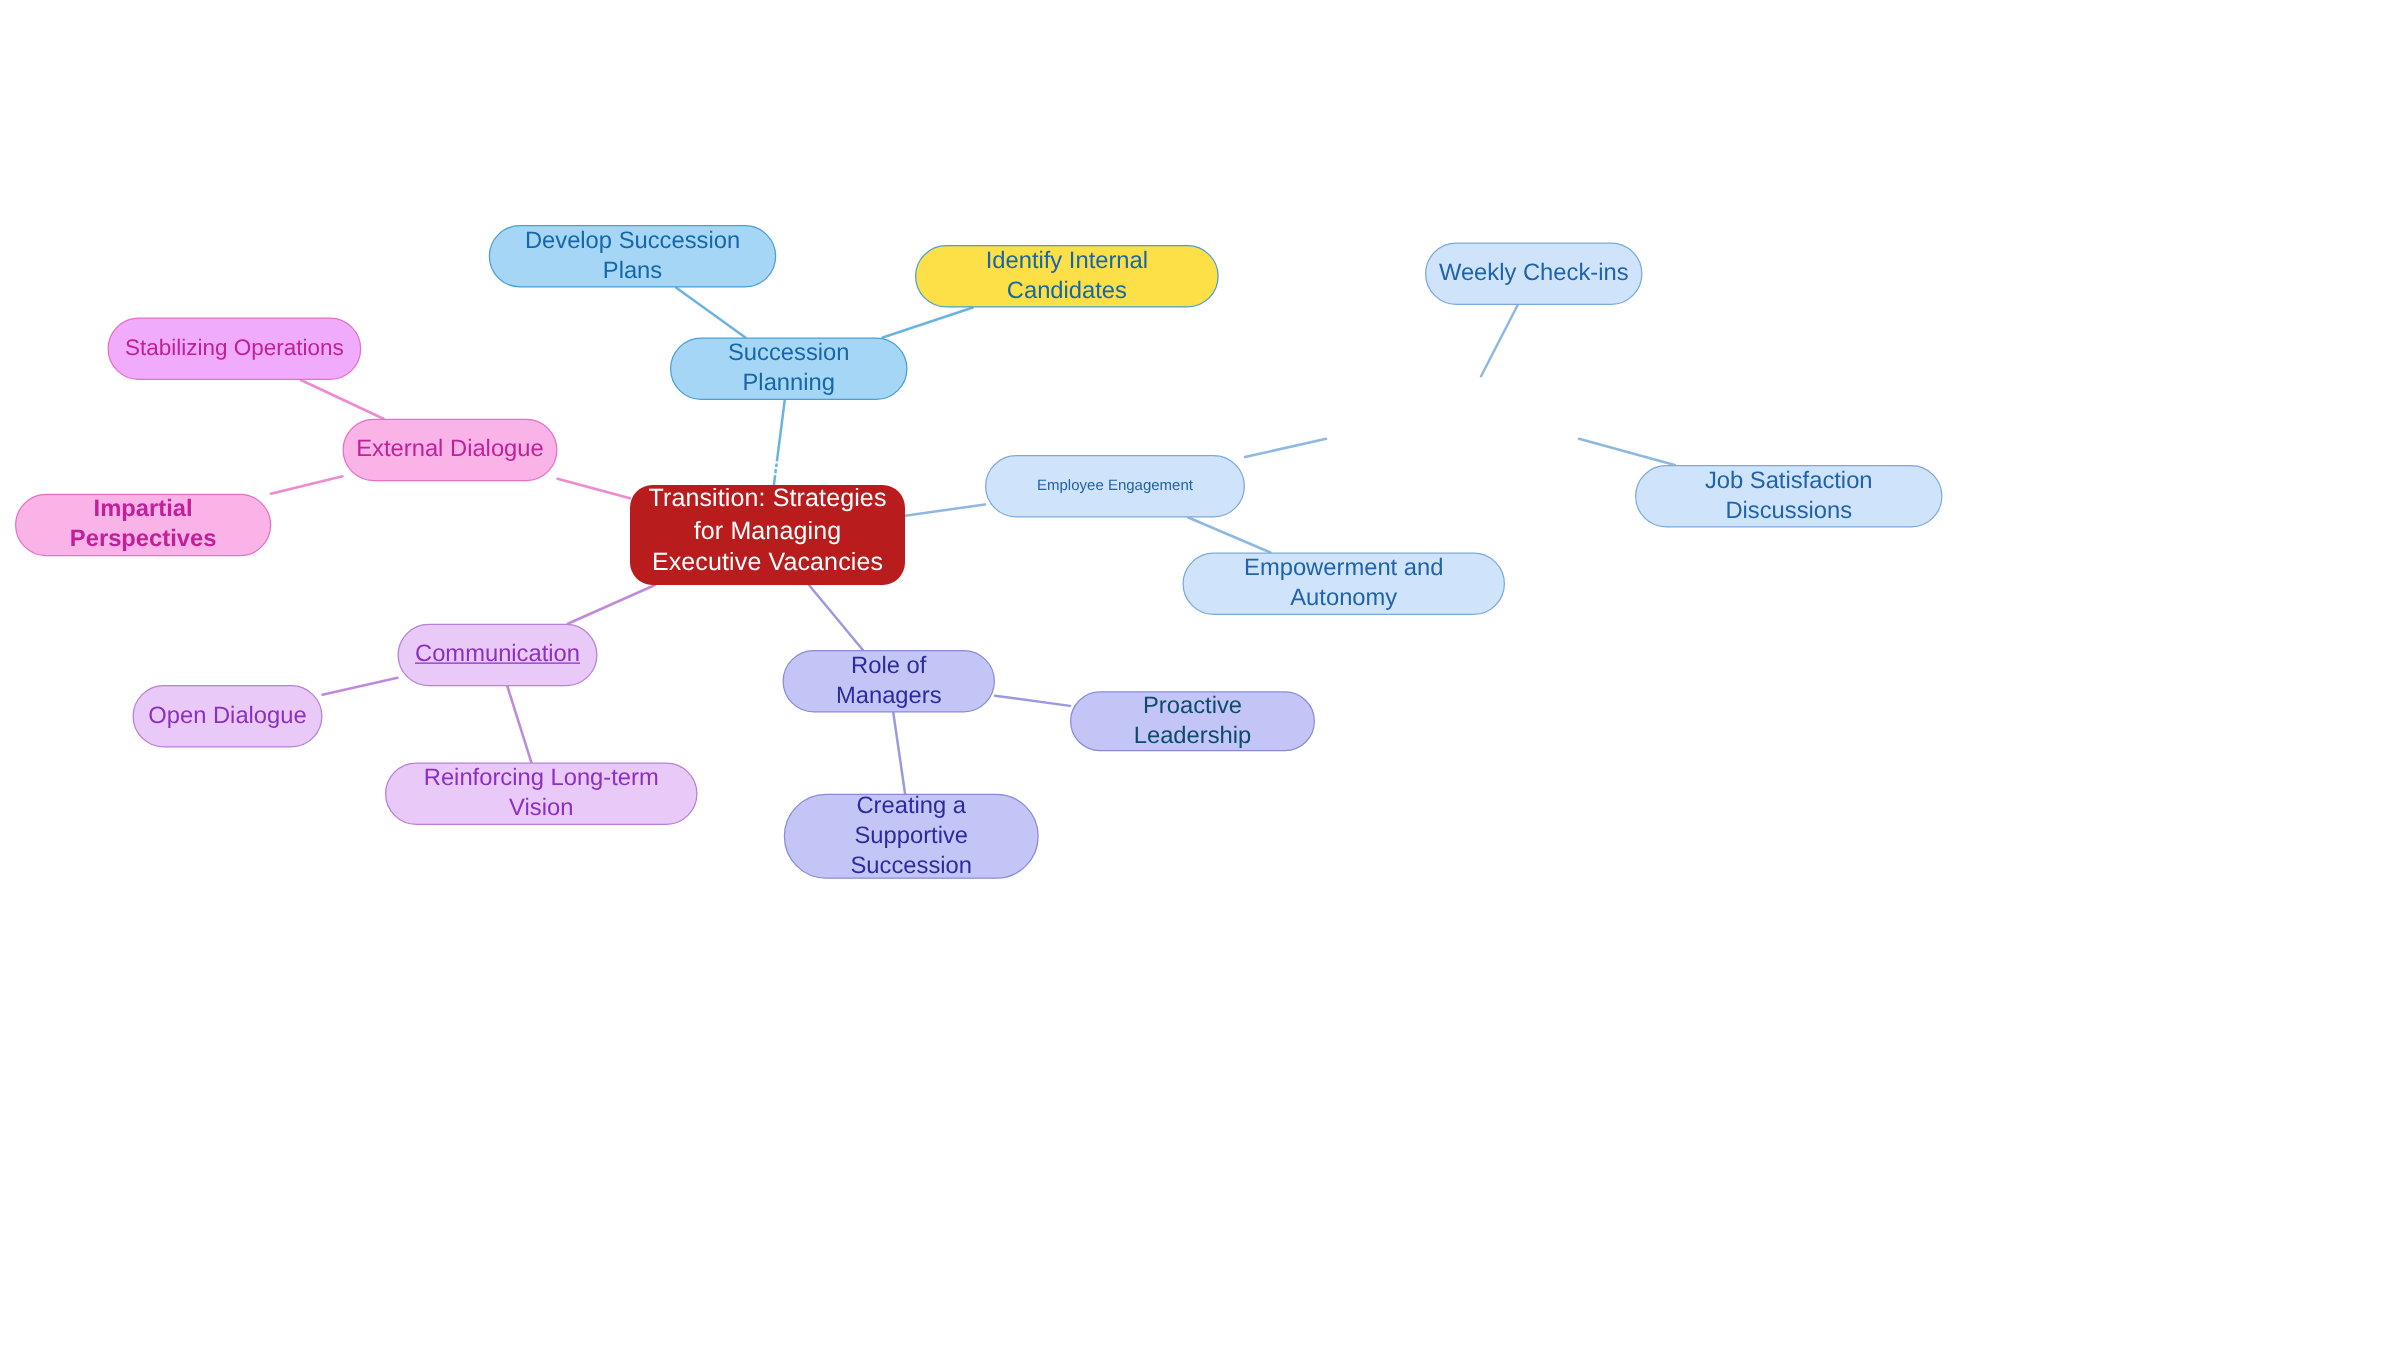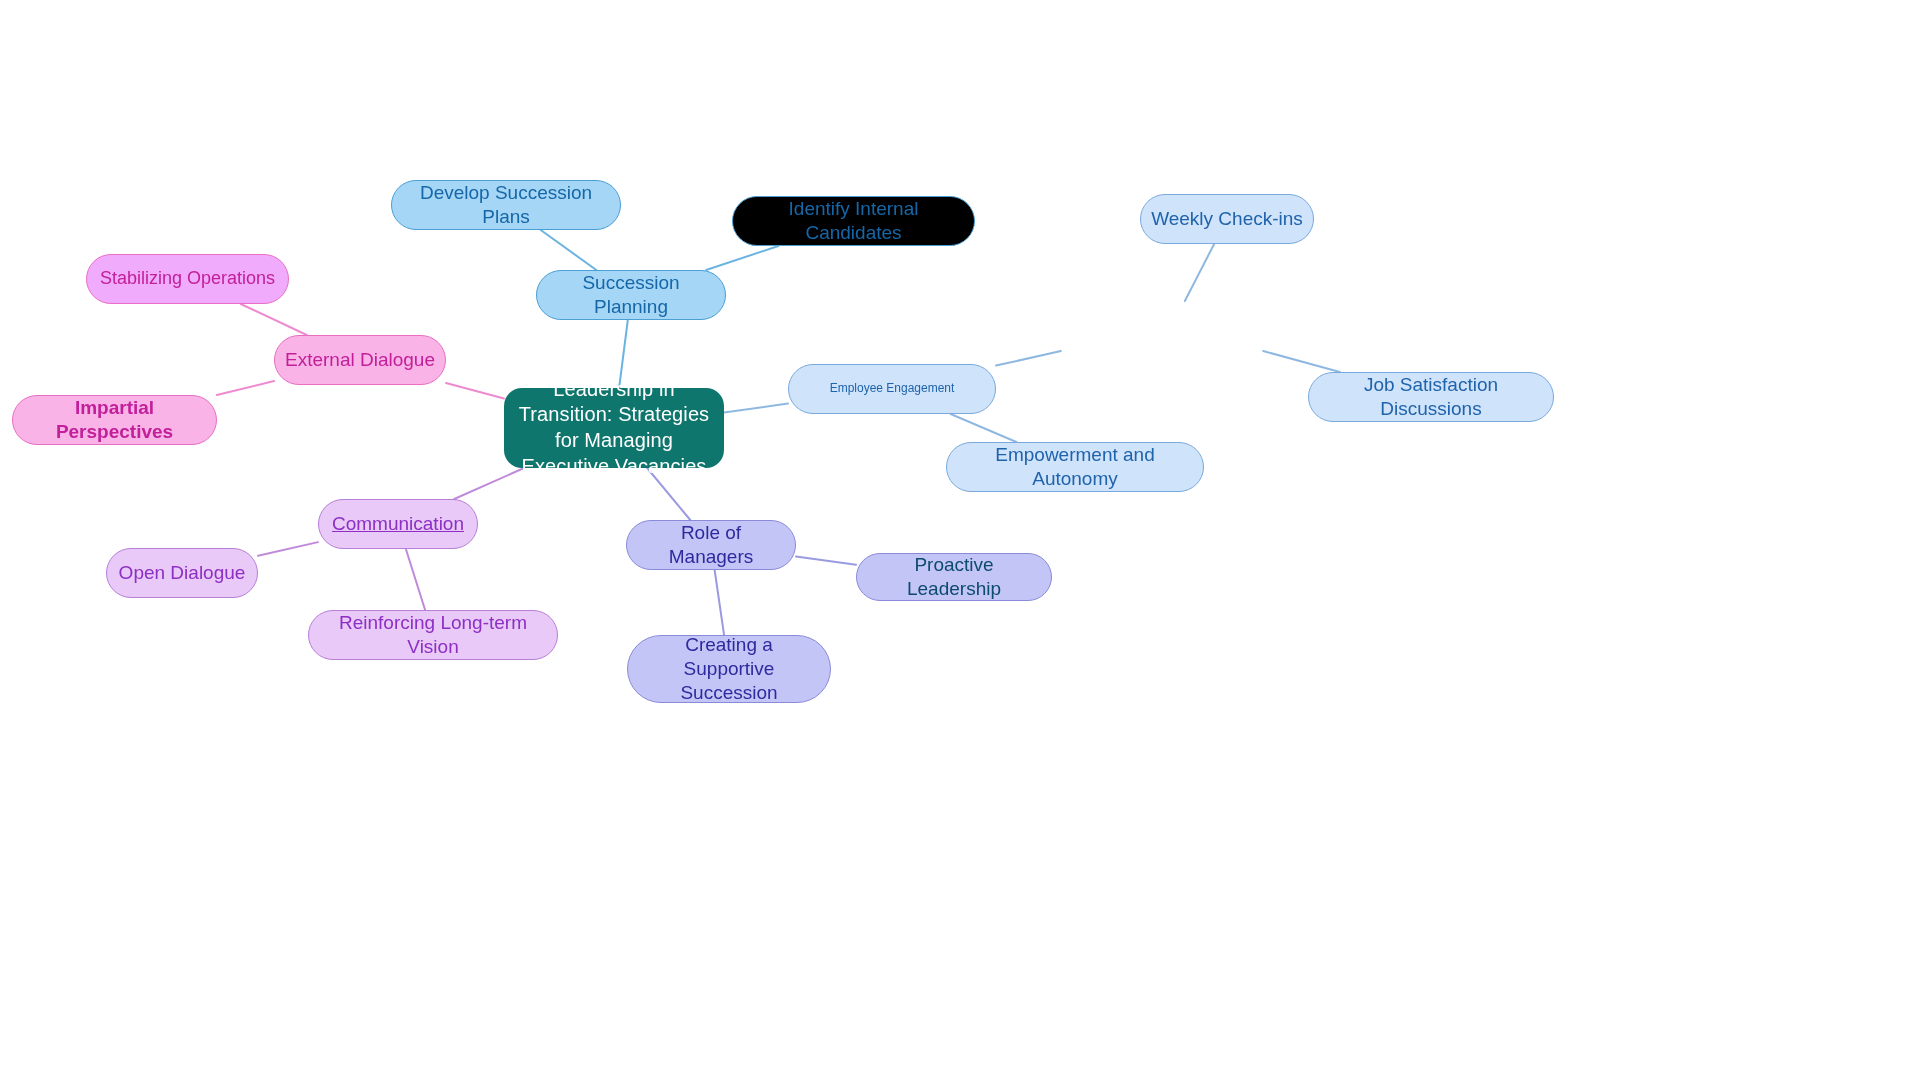--- a/index.html
+++ b/index.html
@@ -69,24 +69,24 @@
       <line x1="647.1623931623932" y1="468" x2="690.2735042735043" y2="520" stroke="#9a9ae0" stroke-width="2" stroke-linecap="round"></line>
       <line x1="796" y1="556.5432098765432" x2="856" y2="564.6913580246913" stroke="#9a9ae0" stroke-width="2" stroke-linecap="round"></line>
       <line x1="714.6290322580645" y1="570" x2="724.0645161290323" y2="635" stroke="#9a9ae0" stroke-width="2" stroke-linecap="round"></line>
       <line x1="524" y1="468" x2="454.25" y2="499" stroke="#c08ada" stroke-width="2" stroke-linecap="round"></line>
       <line x1="318" y1="542.1481481481482" x2="258" y2="555.7592592592592" stroke="#c08ada" stroke-width="2" stroke-linecap="round"></line>
       <line x1="405.8828828828829" y1="549" x2="425.1171171171171" y2="610" stroke="#c08ada" stroke-width="2" stroke-linecap="round"></line>
       <line x1="504" y1="398.5511811023622" x2="446" y2="383.0236220472441" stroke="#ee8ad0" stroke-width="2" stroke-linecap="round"></line>
       <line x1="306.75925925925924" y1="335" x2="240.74074074074073" y2="304" stroke="#ee8ad0" stroke-width="2" stroke-linecap="round"></line>
       <line x1="274" y1="381.0183299389002" x2="216.79166666666669" y2="395" stroke="#ee8ad0" stroke-width="2" stroke-linecap="round"></line>
     </svg>
-<div class="node central" style="left: 504px; top: 388px; width: 220px; height: 80px; font-size: 20px; background: #0f766e; color: rgb(255, 255, 255);"><span class="node-label">Leadership in Transition: Strategies for Managing Executive Vacancies</span></div>
+<div class="node central" style="left: 504px; top: 388px; width: 220px; height: 80px; font-size: 20px; background: #b91c1c; color: rgb(255, 255, 255); align-items: flex-end;"><span class="node-label">Leadership in Transition: Strategies for Managing Executive Vacancies</span></div>
     <div class="node" style="left: 536px; top: 270px; width: 190px; height: 50px; font-size: 19px; background: rgb(166, 214, 246); border-color: rgb(74, 159, 212); color: rgb(21, 103, 168);"><span class="node-label">Succession Planning</span></div>
     <div class="node" style="left: 391px; top: 180px; width: 230px; height: 50px; font-size: 19px; background: rgb(166, 214, 246); border-color: rgb(74, 159, 212); color: rgb(21, 103, 168);"><span class="node-label">Develop Succession Plans</span></div>
-    <div class="node" style="left: 732px; top: 196px; width: 243px; height: 50px; font-size: 19px; background: #000000; border-color: rgb(74, 159, 212); color: rgb(21, 103, 168);"><span class="node-label">Identify Internal Candidates</span></div>
+    <div class="node" style="left: 732px; top: 196px; width: 243px; height: 50px; font-size: 19px; background: #fde047; border-color: rgb(74, 159, 212); color: rgb(21, 103, 168);"><span class="node-label">Identify Internal Candidates</span></div>
     <div class="node" style="left: 788px; top: 364px; width: 208px; height: 50px; font-size: 12px; background: rgb(207, 227, 251); border-color: rgb(122, 169, 221); color: rgb(31, 99, 171);"><span class="node-label">Employee Engagement</span></div>
     <div class="node" style="left: 1140px; top: 194px; width: 174px; height: 50px; font-size: 19px; background: rgb(207, 227, 251); border-color: rgb(122, 169, 221); color: rgb(31, 99, 171);"><span class="node-label">Weekly Check-ins</span></div>
     <div class="node" style="left: 1308px; top: 372px; width: 246px; height: 50px; font-size: 19px; background: rgb(207, 227, 251); border-color: rgb(122, 169, 221); color: rgb(31, 99, 171);"><span class="node-label">Job Satisfaction Discussions</span></div>
     <div class="node" style="left: 946px; top: 442px; width: 258px; height: 50px; font-size: 19px; background: rgb(207, 227, 251); border-color: rgb(122, 169, 221); color: rgb(31, 99, 171);"><span class="node-label">Empowerment and Autonomy</span></div>
     <div class="node" style="left: 626px; top: 520px; width: 170px; height: 50px; font-size: 19px; background: rgb(196, 197, 247); border-color: rgb(138, 139, 216); color: rgb(45, 42, 158);"><span class="node-label">Role of Managers</span></div>
     <div class="node" style="left: 856px; top: 553px; width: 196px; height: 48px; font-size: 19px; background: rgb(196, 197, 247); border-color: rgb(138, 139, 216); color: #0c4a6e;"><span class="node-label">Proactive Leadership</span></div>
     <div class="node" style="left: 627px; top: 635px; width: 204px; height: 68px; font-size: 19px; background: rgb(196, 197, 247); border-color: rgb(138, 139, 216); color: rgb(45, 42, 158);"><span class="node-label">Creating a Supportive Succession</span></div>
     <div class="node" style="left: 318px; top: 499px; width: 160px; height: 50px; font-size: 19px; background: rgb(232, 201, 247); border-color: rgb(184, 127, 216); color: rgb(142, 47, 196); text-decoration: underline;"><span class="node-label">Communication</span></div>
     <div class="node" style="left: 106px; top: 548px; width: 152px; height: 50px; font-size: 19px; background: rgb(232, 201, 247); border-color: rgb(184, 127, 216); color: rgb(142, 47, 196);"><span class="node-label">Open Dialogue</span></div>
     <div class="node" style="left: 308px; top: 610px; width: 250px; height: 50px; font-size: 19px; background: rgb(232, 201, 247); border-color: rgb(184, 127, 216); color: rgb(142, 47, 196);"><span class="node-label">Reinforcing Long-term Vision</span></div>

